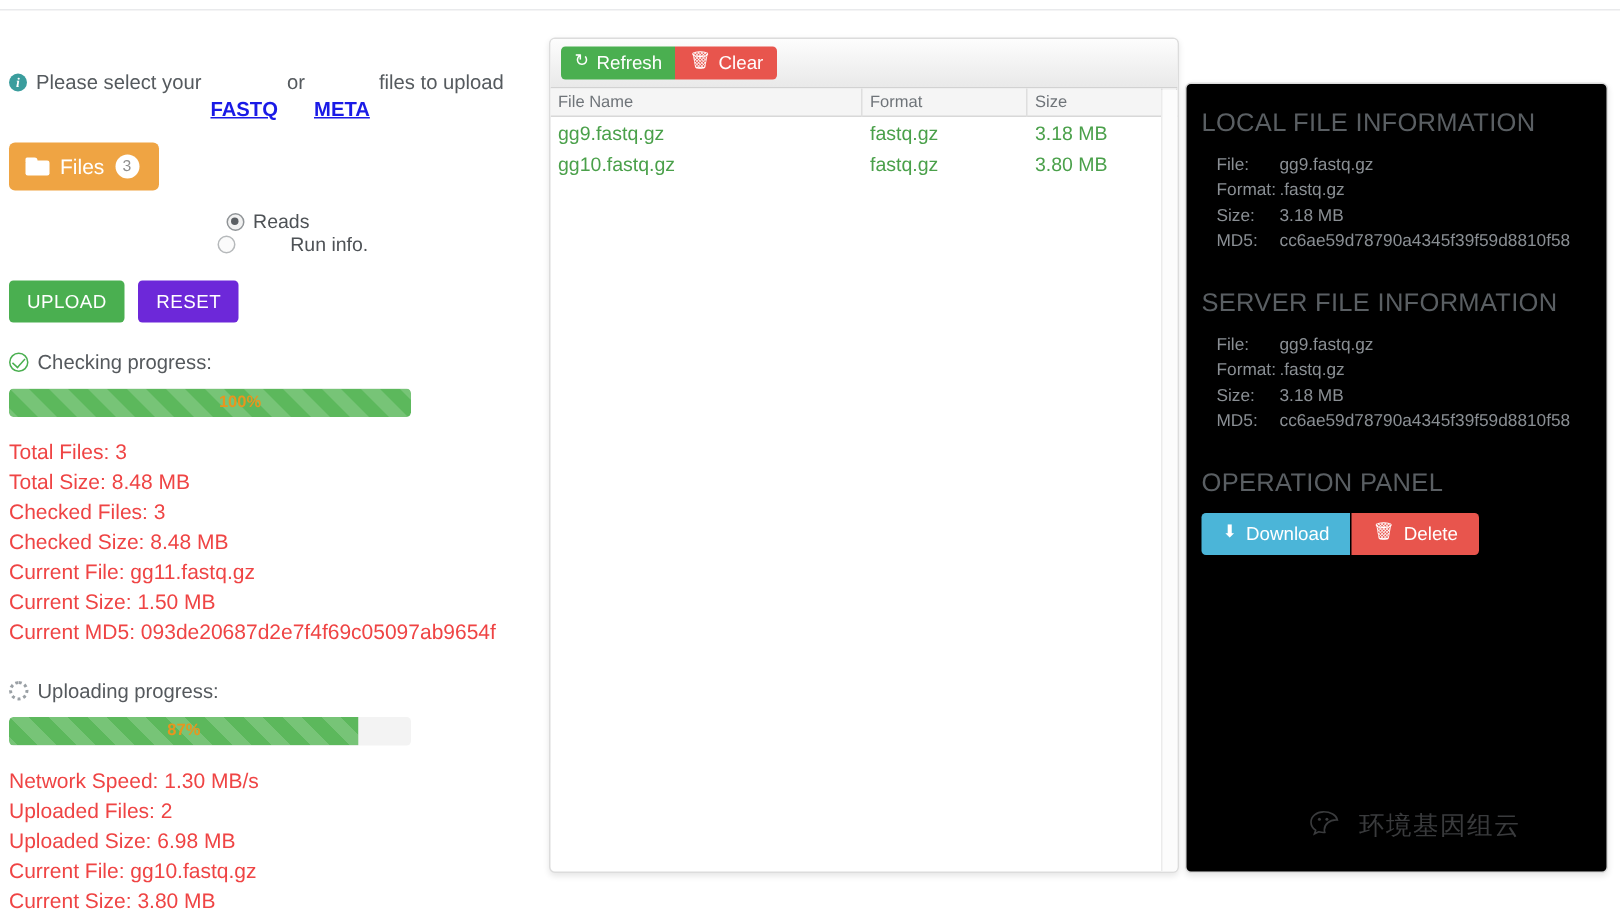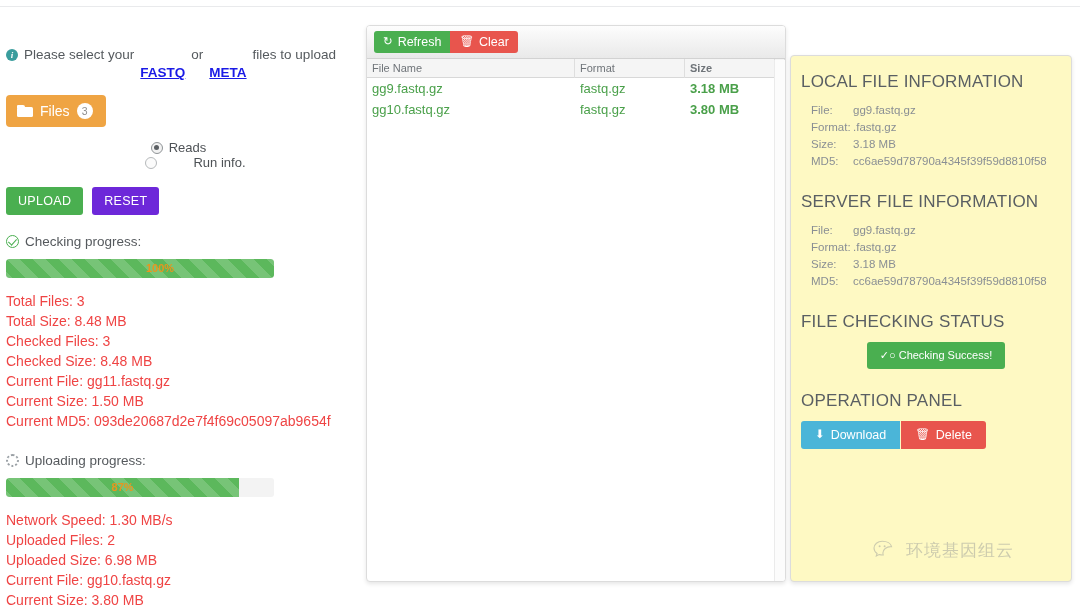--- a/index.html
+++ b/index.html
@@ -207,21 +207,21 @@
     font-size: 11px;
     color: #6f7479;
   }
   .thead > div {
     padding: 3px 0 0 5px;
     border-right: 1px solid #dedede;
     height: 19px;
   }
   .c-name { width: 208px; }
   .c-fmt  { width: 110px; }
-  .c-size { width: 90px; font-weight: bold; }
+  .c-size { width: 90px; }
   .c-pad  { flex: 1; }
 
   .trow {
     display: flex;
     font-size: 13px;
     color: #4aa04a;
     line-height: 21px;
     cursor: pointer;
   }
   .trow > div { padding-left: 5px; }
@@ -232,21 +232,21 @@
     width: 11px;
     background: #fcfcfc;
     border-left: 1px solid #ebebeb;
   }
 
   
   .right-panel {
     position: absolute;
     left: 790px; top: 55px;
     width: 282px; height: 527px;
-    background: #fef9c3;
+    background: #000000;
     border: 1px solid #dcdcdc;
     border-radius: 4px;
     box-shadow: 0 2px 4px rgba(0,0,0,.10);
     padding: 16px 0 0 10px;
     overflow: hidden;
   }
   .panel-title {
     font-size: 17px;
     color: #5a5f63;
     font-weight: normal;
@@ -444,27 +444,20 @@
     <div class="kv">
       <span class="k">Size:</span>
       <span class="v">3.18 MB</span>
     </div>
     <div class="kv">
       <span class="k">MD5:</span>
       <span class="v">cc6ae59d78790a4345f39f59d8810f58</span>
     </div>
   </div>
 
-  <div class="group">
-    <div class="panel-title">FILE CHECKING STATUS</div>
-    <button class="status-btn">
-      <span>✓○</span>
-      <span>Checking Success!</span>
-    </button>
-  </div>
 
   <div class="group">
     <div class="panel-title">OPERATION PANEL</div>
     <div class="op-row">
       <button class="btn-dl">
         <span class="gly">⬇</span>
         <span>Download</span>
       </button>
       <button class="btn-del">
         <span class="gly">🗑</span>

